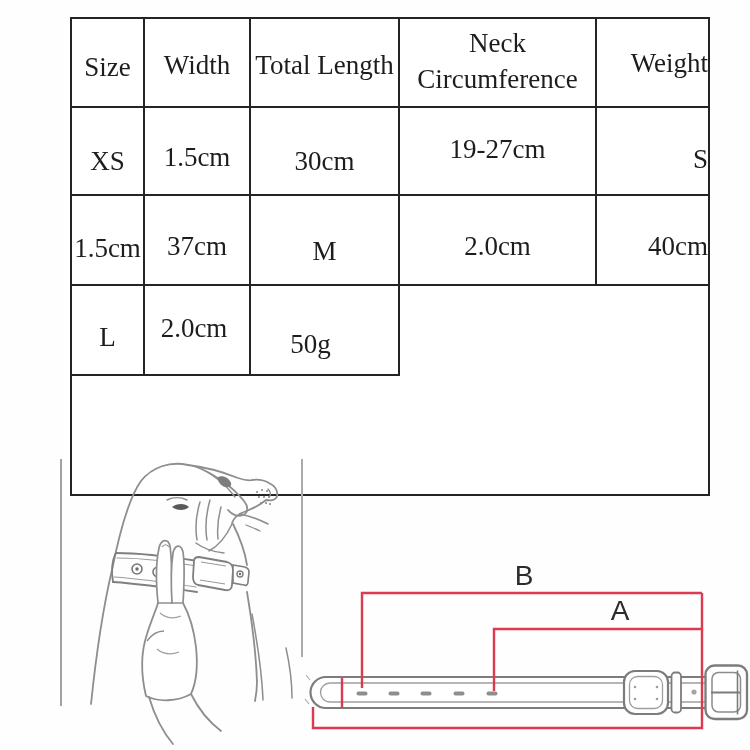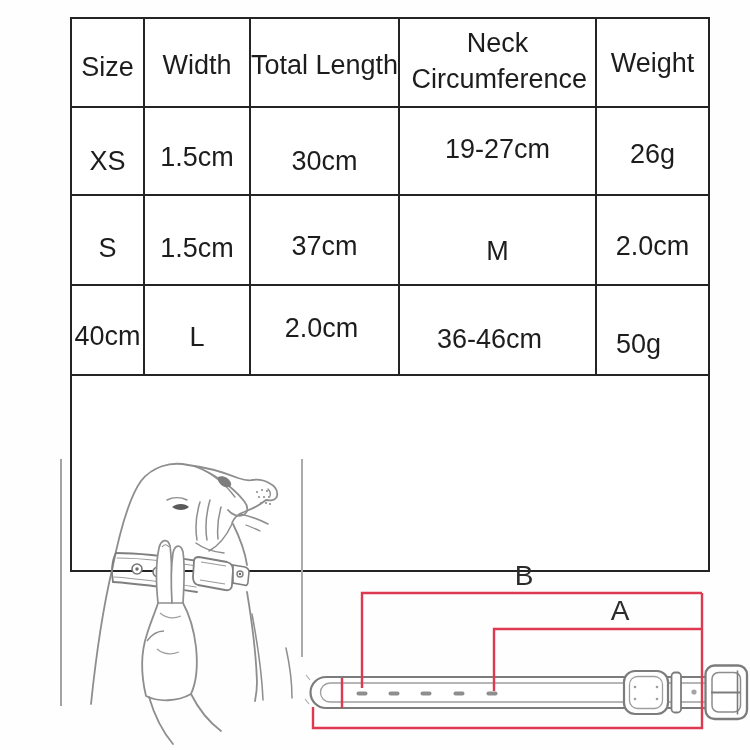--- a/index.html
+++ b/index.html
@@ -4,36 +4,37 @@
 <style>
   html,body{margin:0;padding:0;}
   body{
     width:750px;height:750px;position:relative;overflow:hidden;
     background:#fefefe;
     font-family:"Liberation Sans", sans-serif;
     color:#1d1d1d;
   }
   
   .size-table{
-    position:absolute;left:70px;top:17px;width:640px;height:555px;
+    position:absolute;left:70px;top:17px;width:640px;height:479px;
     box-sizing:border-box;border:2px solid #242424;
     display:grid;
     grid-template-columns:73px 106px 149px 197px auto;
     grid-template-rows:89px 88px 90px 90px auto;
     background:#fff;
+    font-family:Liberation Serif, serif;
   }
   .cell{
     box-sizing:border-box;
     border-right:2px solid #242424;
     border-bottom:2px solid #242424;
     display:flex;align-items:center;justify-content:center;
     font-size:27px;line-height:1.2;
     overflow:visible;white-space:nowrap;
   }
-  .cell:nth-child(5n){border-right:none;}
+  .cell:nth-child(5n){border-right:none;justify-content:flex-end;}
   .cell:nth-child(n+21){border-bottom:none;}
   .cell > span{transform:translate(var(--dx,0px),var(--dy,0px));}
   .cell.wrap > span{
     white-space:normal;width:172px;text-align:center;line-height:1.3;
   }
   
   .vline{position:absolute;background:#a2a2a2;width:2px;}
   .vline.left{left:60px;top:459px;height:247px;}
   .vline.mid{left:301px;top:459px;height:198px;background:#ababab;}
   
@@ -72,23 +73,20 @@
     </div>
   <div class="cell" style="--dy:6px">
       <span>1.5cm</span>
     </div>
   <div class="cell" style="--dy:10px">
       <span>30cm</span>
     </div>
   <div class="cell" style="--dy:-2px">
       <span>19-27cm</span>
     </div>
-  <div class="cell" style="--dy:3px">
-      <span>26g</span>
-    </div>
 
   <div class="cell" style="--dy:8px">
       <span>S</span>
     </div>
   <div class="cell" style="--dy:8px">
       <span>1.5cm</span>
     </div>
   <div class="cell" style="--dy:6px">
       <span>37cm</span>
     </div>
@@ -101,23 +99,20 @@
     </div>
   <div class="cell" style="--dy:6px">
       <span>40cm</span>
     </div>
 
   <div class="cell" style="--dy:7px">
       <span>L</span>
     </div>
   <div class="cell" style="--dy:-2px;--dx:-3px">
       <span>2.0cm</span>
-    </div>
-  <div class="cell" style="--dy:9px;--dx:-8px">
-      <span>36-46cm</span>
     </div>
   <div class="cell" style="--dy:14px;--dx:-14px">
       <span>50g</span>
     </div>
 </div>
 
 <div class="vline left"></div>
 <div class="vline mid"></div>
 
 <svg class="dog-sketch" viewBox="60 460 250 290" xmlns="http://www.w3.org/2000/svg">

